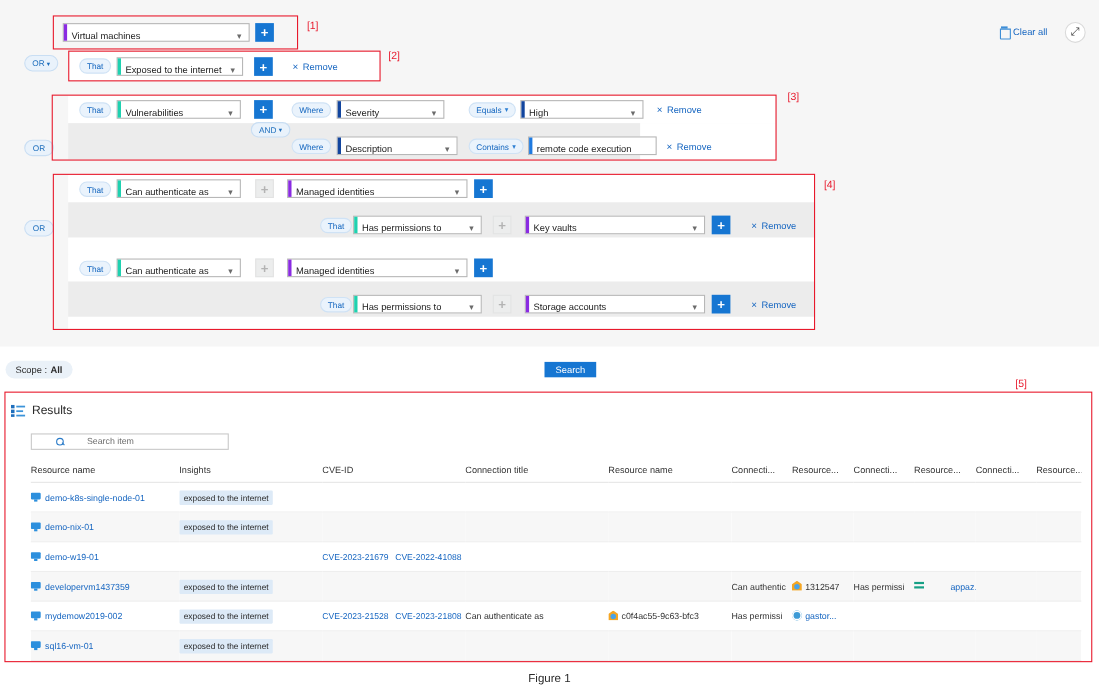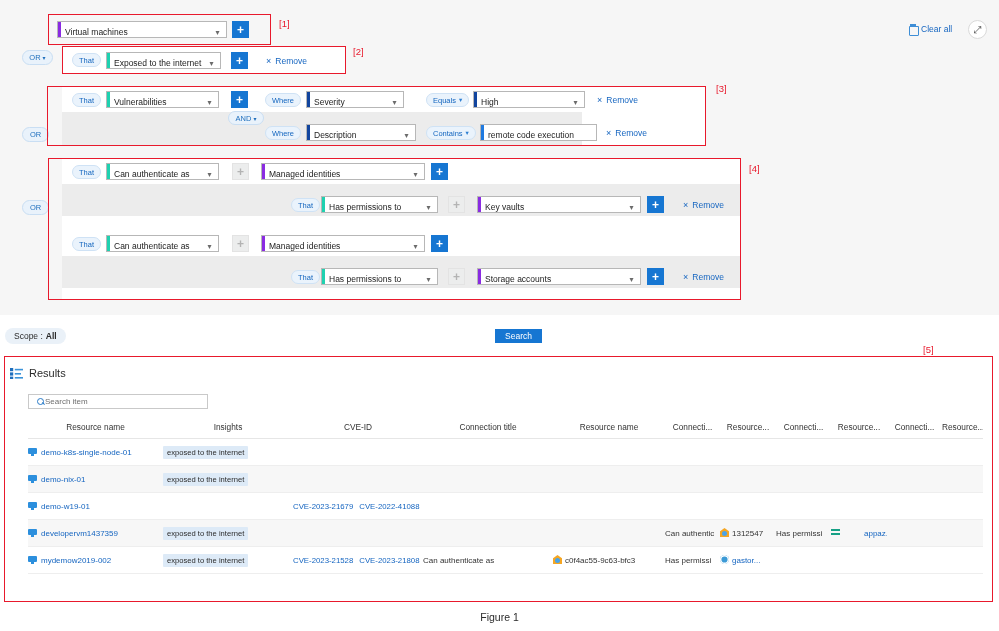--- a/index.html
+++ b/index.html
@@ -119,37 +119,37 @@
 
   
   .results-panel { position:absolute; background:#fff; }
   .results-title {
     position:absolute; font-size:11px; color:#2b2b2b;
   }
   .results-icon { position:absolute; width:13px; height:11px; }
   .searchitem {
     position:absolute; height:15px; background:#fff;
     border:1px solid #c9c9c9; display:flex; align-items:center;
-    font-size:8px; color:#767676; padding-left:8px; gap:0;
+    font-size:8px; color:#767676; padding-left:22px; gap:20px;
   }
   .magnifier { width:8px; height:8px; position:relative; display:inline-block; }
   .magnifier:before {
     content:""; position:absolute; left:0; top:0; width:5px; height:5px;
     border:1px solid #2a7bc8; border-radius:50%;
   }
   .magnifier:after {
     content:""; position:absolute; left:4.5px; top:5px; width:3px; height:1px;
     background:#2a7bc8; transform:rotate(45deg);
   }
   table.results {
     position:absolute; border-collapse:collapse;
     font-size:8px; table-layout:fixed;
   }
   table.results th {
-    text-align:center; font-weight:400; color:#333;
+    text-align:left; font-weight:400; color:#333;
     font-size:8.3px; padding:0 0 6px 0;
     border-bottom:1px solid #e6e6e6;
     white-space:nowrap; overflow:hidden;
   }
   table.results td {
     padding:0; height:27px; vertical-align:middle;
     border-bottom:1px solid #eeeeee;
     white-space:nowrap; overflow:hidden;
     font-size:8px; color:#333;
   }
@@ -505,20 +505,33 @@
         <td><a class="cve" href="#" style="text-decoration: none;">CVE-2023-21528</a><a class="cve" href="#" style="text-decoration: none;">CVE-2023-21808</a></td>
         <td>Can authenticate as</td>
         <td><span class="idicon orange"></span>c0f4ac55-9c63-bfc3</td>
         <td>Has permissi</td>
         <td><span class="idicon circle"></span><a class="reslink" href="#" style="text-decoration: none;">gastor...</a></td>
         <td></td>
         <td></td>
         <td></td>
         <td></td>
       </tr>
+      <tr class="alt">
+        <td><span class="vmicon"></span><a class="reslink" href="#">sql16-vm-01</a></td>
+        <td><span class="insight-tag">exposed to the internet</span></td>
+        <td></td>
+        <td></td>
+        <td></td>
+        <td></td>
+        <td></td>
+        <td></td>
+        <td></td>
+        <td></td>
+        <td></td>
+      </tr>
     </tbody>
 </table>
 
 <div class="redbox" style="left:48px; top:14px; width:223px; height:31px;"></div>
 <div class="redlabel" style="left:279px; top:18px;">[1]</div>
 
 <div class="redbox" style="left:62px; top:46px; width:284px; height:28px;"></div>
 <div class="redlabel" style="left:353px; top:46px;">[2]</div>
 
 <div class="redbox" style="left:47px; top:86px; width:659px; height:60px;"></div>

